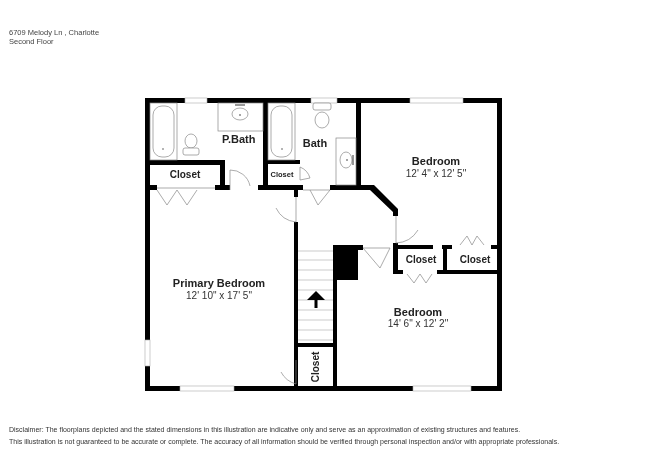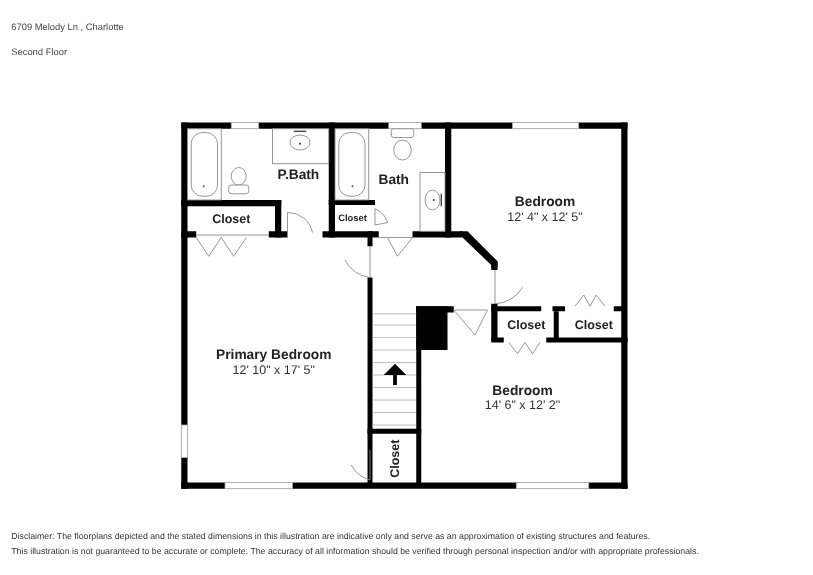--- a/index.html
+++ b/index.html
@@ -1,18 +1,18 @@
 <!DOCTYPE html>
 <html><head>
 <meta charset="utf-8">
 <style>
   html, body { margin: 0; padding: 0; background: #ffffff; }
   body { width: 650px; height: 460px; position: relative; overflow: hidden; font-family: "Liberation Sans", sans-serif; color: #333; }
   .hdr { position: absolute; left: 9px; font-size: 7.5px; color: #444; }
-  .hdr.addr { top: 17px; text-align: right; }
+  .hdr.addr { top: 28px; text-align: right; }
   .hdr.floor { top: 37px; }
   .disc { position: absolute; left: 9px; font-size: 7px; color: #333; white-space: nowrap; }
   .disc.l1 { top: 426px; }
   .disc.l2 { top: 438px; }
   svg { position: absolute; left: 0; top: 0; }
   .room-name { font-family: "Liberation Sans", sans-serif; font-weight: bold; fill: #222; }
   .room-dim { font-family: "Liberation Sans", sans-serif; fill: #333; }
   .closet { font-family: "Liberation Sans", sans-serif; font-weight: bold; fill: #222; }
   .wall { fill: #000; }
   .win { fill: #fff; stroke: #aaa; stroke-width: 0.6; }

